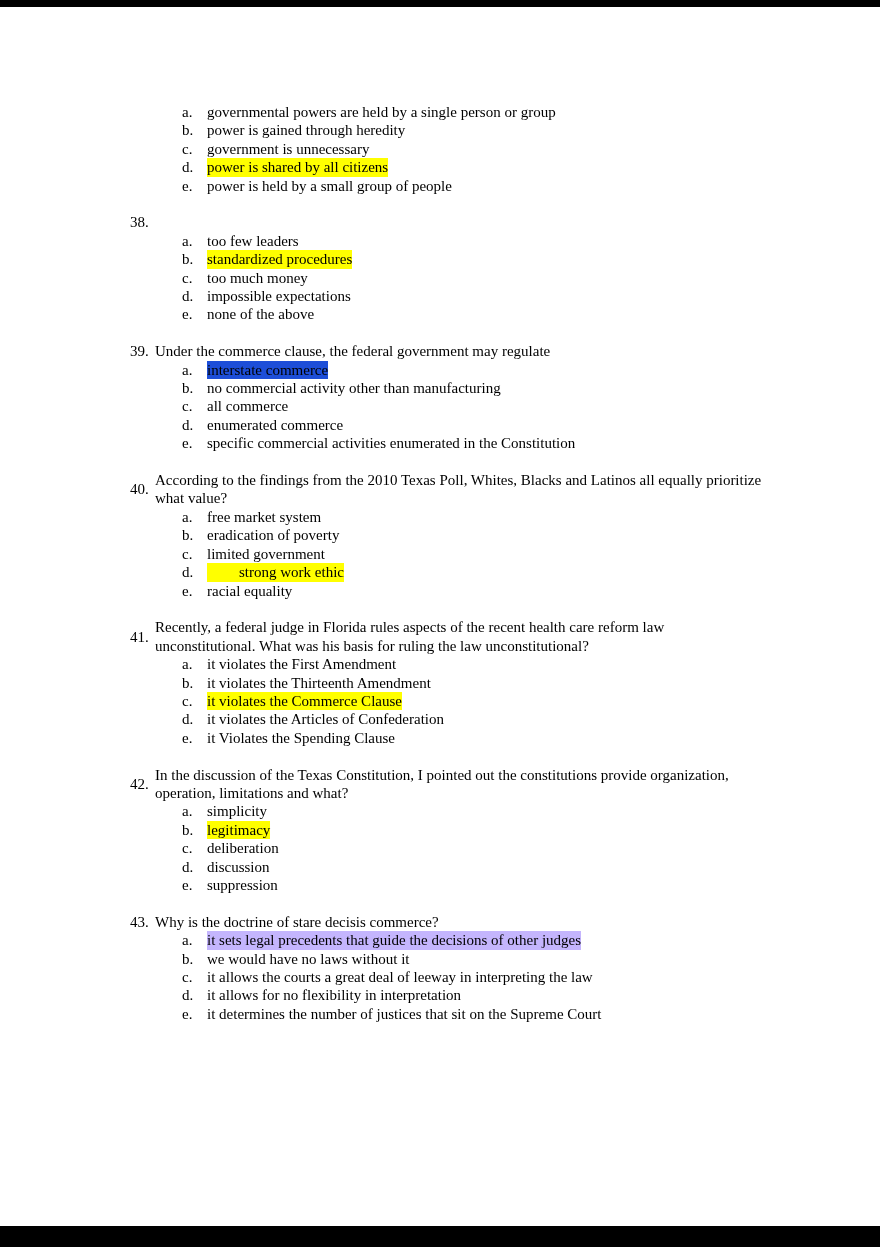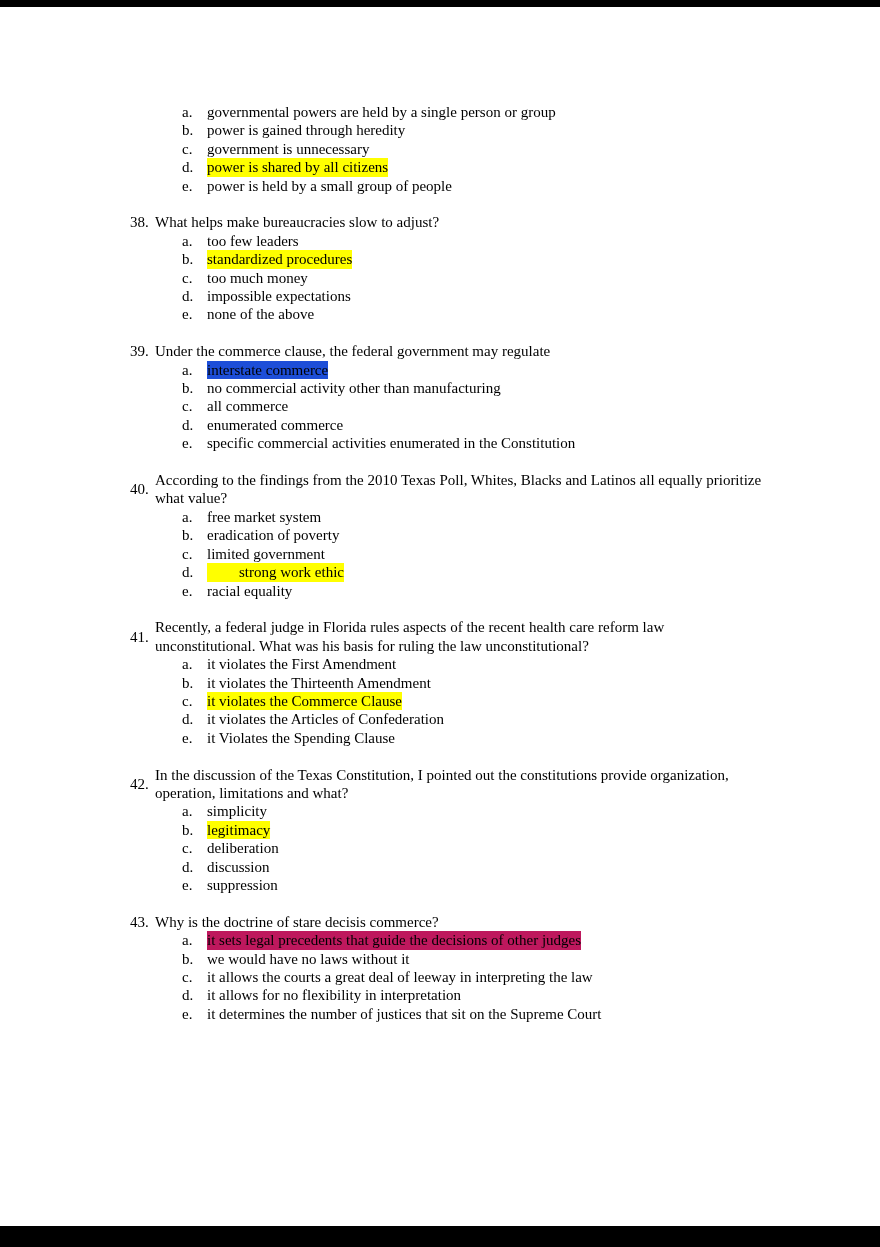--- a/index.html
+++ b/index.html
@@ -86,21 +86,20 @@
   <div class="option">
     <span class="opt-letter">e.</span>
     <span class="opt-text">power is held by a small group of people</span>
   </div>
 </div>
   </div>
 
   <div class="question">
     <div class="q-line">
       <span class="q-num">38.</span>
-      <span class="q-text">What helps make bureaucracies slow to adjust?</span>
     </div>
     <div class="options">
   <div class="option">
     <span class="opt-letter">a.</span>
     <span class="opt-text">too few leaders</span>
   </div>
 
   <div class="option">
     <span class="opt-letter">b.</span>
     <span class="opt-text hl" style="background: rgb(255, 255, 0);">standardized procedures</span>
@@ -256,21 +255,21 @@
   </div>
 
   <div class="question">
     <div class="q-line">
       <span class="q-num">43.</span>
       <span class="q-text">Why is the doctrine of stare decisis commerce?</span>
     </div>
     <div class="options">
   <div class="option">
     <span class="opt-letter">a.</span>
-    <span class="opt-text hl" style="background: #be185d;">it sets legal precedents that guide the decisions of other judges</span>
+    <span class="opt-text hl" style="background: #c4b5fd;">it sets legal precedents that guide the decisions of other judges</span>
   </div>
 
   <div class="option">
     <span class="opt-letter">b.</span>
     <span class="opt-text">we would have no laws without it</span>
   </div>
 
   <div class="option">
     <span class="opt-letter">c.</span>
     <span class="opt-text">it allows the courts a great deal of leeway in interpreting the law</span>

